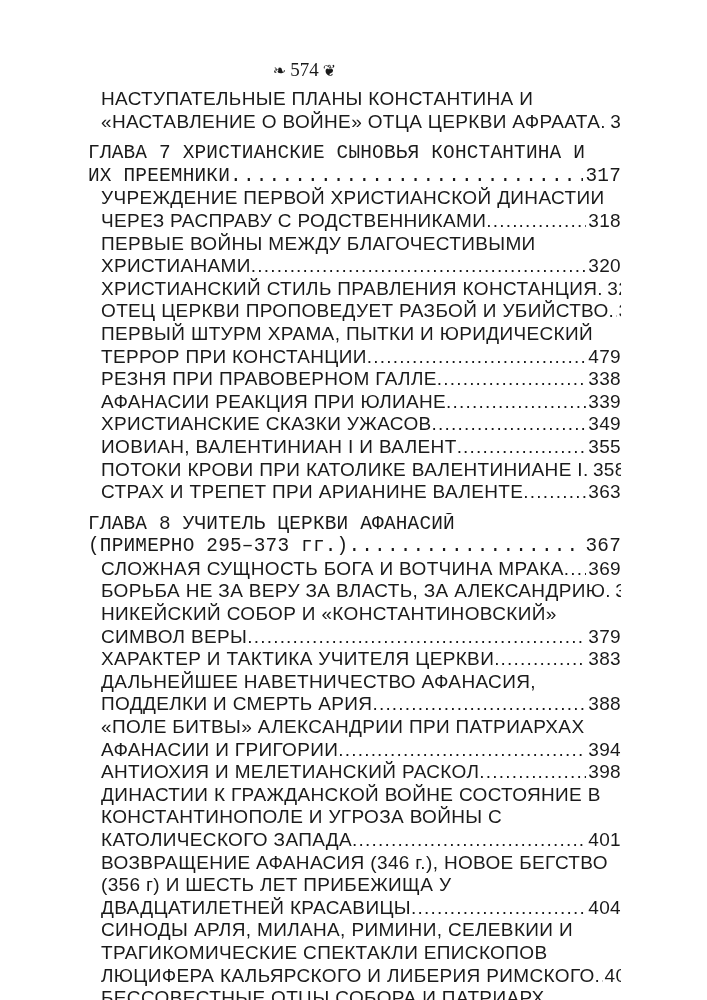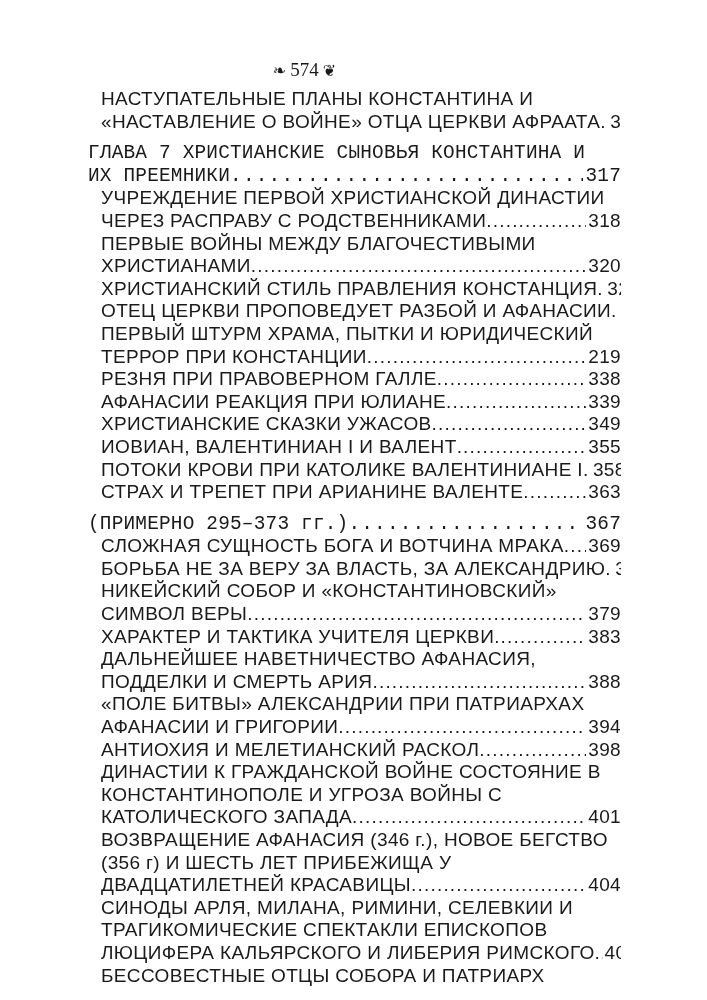--- a/index.html
+++ b/index.html
@@ -124,31 +124,31 @@
     </div>
     <div class="entry sub">
       <div class="line last">
         <span class="txt">ХРИСТИАНСКИЙ СТИЛЬ ПРАВЛЕНИЯ КОНСТАНЦИЯ</span>
         <span class="dots"></span>
         <span class="pg">323</span>
       </div>
     </div>
     <div class="entry sub">
       <div class="line last">
-        <span class="txt">ОТЕЦ ЦЕРКВИ ПРОПОВЕДУЕТ РАЗБОЙ И АФАНАСИИ</span>
+        <span class="txt">ОТЕЦ ЦЕРКВИ ПРОПОВЕДУЕТ РАЗБОЙ И УБИЙСТВО</span>
         <span class="dots"></span>
         <span class="pg">329</span>
       </div>
     </div>
     <div class="entry sub">
       <div class="line">ПЕРВЫЙ ШТУРМ ХРАМА, ПЫТКИ И ЮРИДИЧЕСКИЙ</div>
       <div class="line last">
         <span class="txt">ТЕРРОР ПРИ КОНСТАНЦИИ</span>
         <span class="dots"></span>
-        <span class="pg">219</span>
+        <span class="pg">479</span>
       </div>
     </div>
     <div class="entry sub">
       <div class="line last">
         <span class="txt">РЕЗНЯ ПРИ ПРАВОВЕРНОМ ГАЛЛЕ</span>
         <span class="dots"></span>
         <span class="pg">338</span>
       </div>
     </div>
     <div class="entry sub">
@@ -180,20 +180,21 @@
       </div>
     </div>
     <div class="entry sub">
       <div class="line last">
         <span class="txt">СТРАХ И ТРЕПЕТ ПРИ АРИАНИНЕ ВАЛЕНТЕ</span>
         <span class="dots"></span>
         <span class="pg">363</span>
       </div>
     </div>
     <div class="entry chapter">
+      <div class="line">ГЛАВА 8 УЧИТЕЛЬ ЦЕРКВИ АФАНАСИЙ</div>
       <div class="line last">
         <span class="txt">(ПРИМЕРНО 295–373 гг.)</span>
         <span class="dots"></span>
         <span class="pg">367</span>
       </div>
     </div>
     <div class="entry sub">
       <div class="line last">
         <span class="txt">СЛОЖНАЯ СУЩНОСТЬ БОГА И ВОТЧИНА МРАКА</span>
         <span class="dots"></span>

